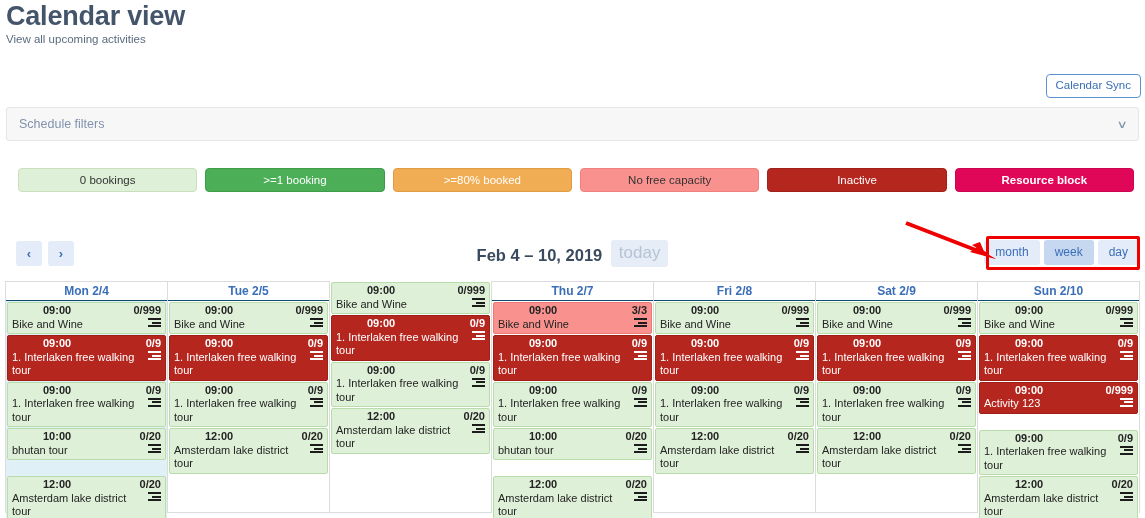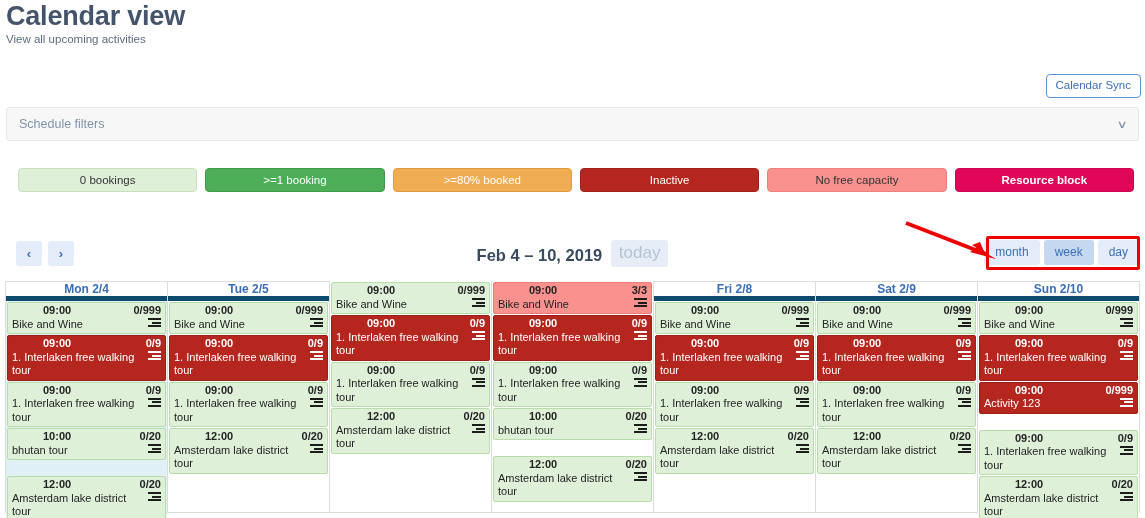--- a/index.html
+++ b/index.html
@@ -121,21 +121,21 @@
   .cal-col {
     flex: 1 1 0; min-width: 0;
     border-right: 1px solid #dcdcdc;
     display: flex; flex-direction: column;
   }
   .cal-col:last-child { border-right: none; }
   .cal-col.highlight .col-body { background: #dff0f7; }
 
   .col-head {
     height: 20px; flex: 0 0 20px;
-    border-top: 1px solid #dcdcdc; border-bottom: 5px solid #0c4a6e;
+    border-top: 1px solid #dcdcdc; border-bottom: 1px solid #0c4a6e;
     background: #fff;
     display: flex; align-items: center; justify-content: center;
     font-size: 12px; font-weight: bold; color: #3a6fb8;
   }
   .col-body {
     flex: 1 1 auto; position: relative; background: #fff;
     padding: 1px 1px 0 1px;
   }
 
   .ev {
@@ -190,25 +190,25 @@
   <div class="legend" id="legend">
       <div class="legend-item lg-0">
         <span>0 bookings</span>
       </div>
       <div class="legend-item lg-1">
         <span>&gt;=1 booking</span>
       </div>
       <div class="legend-item lg-80">
         <span>&gt;=80% booked</span>
       </div>
+      <div class="legend-item lg-nofree">
+        <span>No free capacity</span>
+      </div>
       <div class="legend-item lg-inact">
         <span>Inactive</span>
-      </div>
-      <div class="legend-item lg-nofree">
-        <span>No free capacity</span>
       </div>
       <div class="legend-item lg-block">
         <span>Resource block</span>
       </div>
     </div>
 
   <button class="nav-prev">‹</button>
   <button class="nav-next">›</button>
 
   <div class="nav-title">
@@ -395,20 +395,21 @@
             <div class="ev-title">Amsterdam lake district tour</div>
             <span class="ev-icon">
               <i class="w1"></i>
               <i class="w2"></i>
               <i class="w3"></i>
             </span>
           </div>
         </div>
       </div>
       <div class="cal-col">
+        <div class="col-head">Thu 2/7</div>
         <div class="col-body">
           <div class="ev pink">
             <div class="ev-top">
               <span class="ev-time">09:00</span>
               <span class="ev-cap">3/3</span>
             </div>
             <div class="ev-title">Bike and Wine</div>
             <span class="ev-icon">
               <i class="w1"></i>
               <i class="w2"></i>

